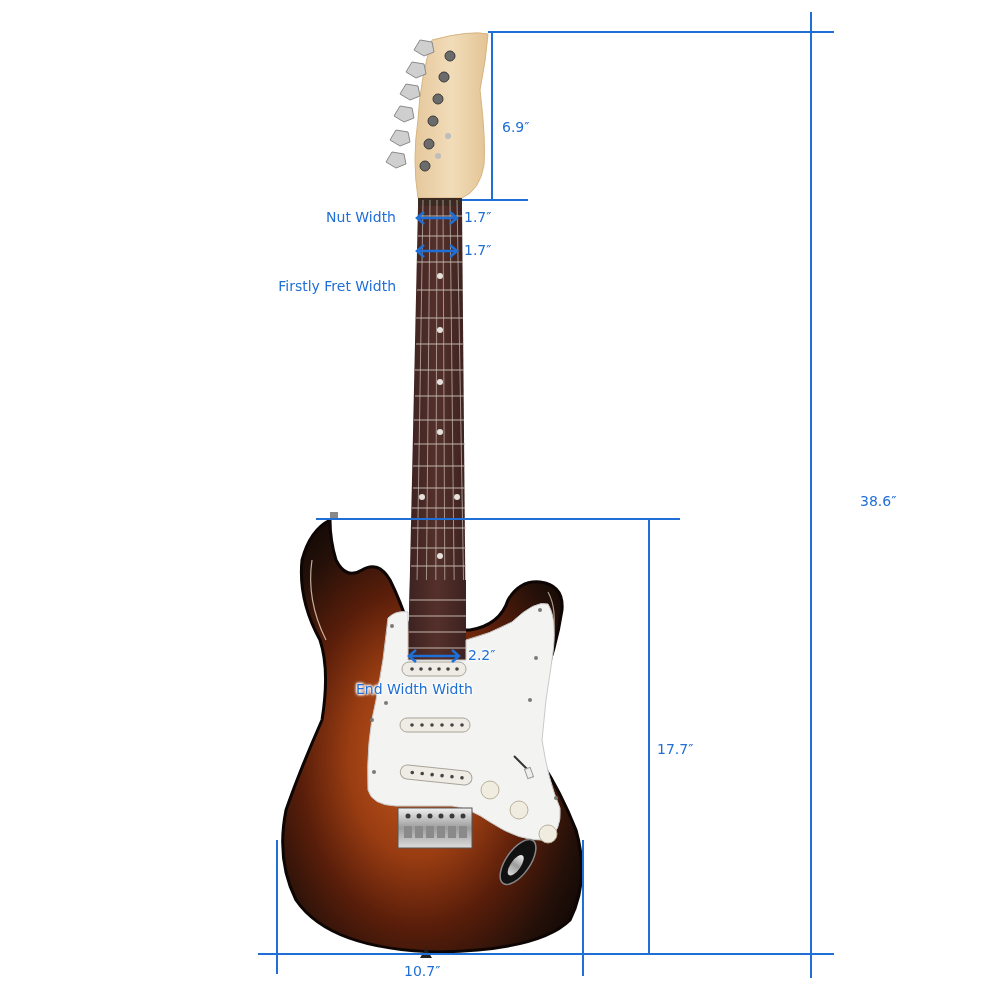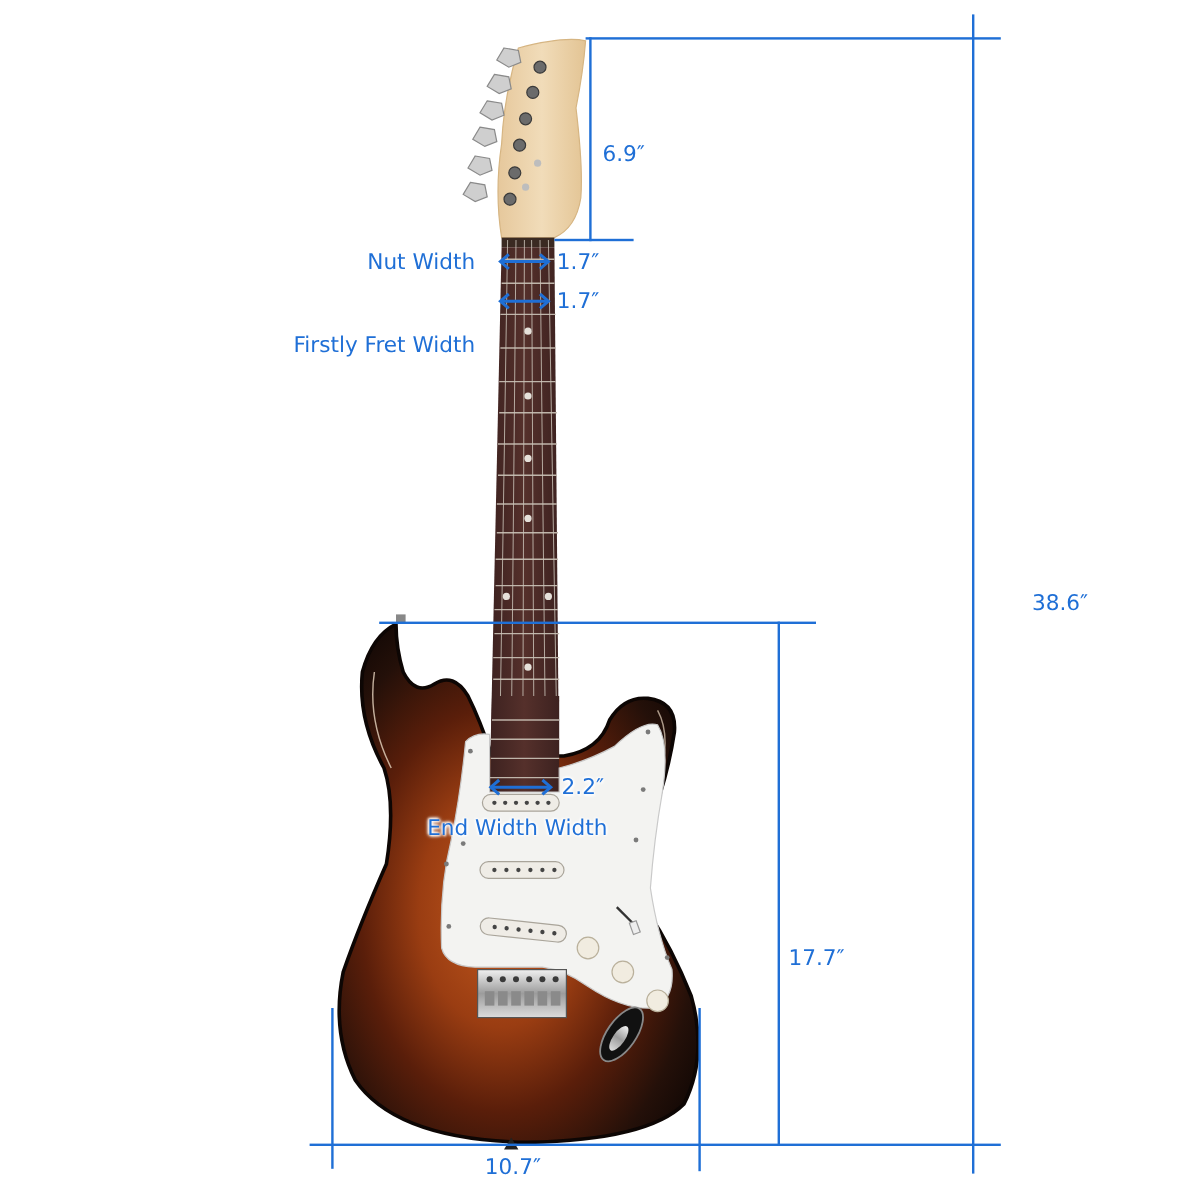--- a/index.html
+++ b/index.html
@@ -1,20 +1,20 @@
 <!DOCTYPE html>
 <html><head>
 <meta charset="utf-8">
 <style>
   html, body { margin: 0; padding: 0; background: #ffffff; }
   body { width: 1000px; height: 1000px; position: relative; overflow: hidden;
          font-family: "DejaVu Sans", "Liberation Sans", sans-serif; }
   .stage { position: absolute; left: 0; top: 0; width: 1000px; height: 1000px; }
   .dimline { position: absolute; background: #1f6fd6; }
-  .label { position: absolute; color: #1f6fd6; font-size: 18px; line-height: 1; white-space: nowrap; }
+  .label { position: absolute; color: #1f6fd6; font-size: 14px; line-height: 1; white-space: nowrap; }
   .label.right { text-align: right; }
   .label.halo { text-shadow: 0 0 3px #fff, 0 0 3px #fff, 0 0 4px #fff, 1px 1px 2px #fff, -1px -1px 2px #fff; }
   svg.guitar { position: absolute; left: 0; top: 0; }
 </style>
 </head>
 <body>
 
 <div class="stage">
 
   <svg class="guitar" width="1000" height="1000" viewBox="0 0 1000 1000">
@@ -238,21 +238,21 @@
   <div class="label right" style="left:200px; top:243px; width:196px;margin-top:36px;">Firstly Fret Width</div>
   <svg style="position:absolute; left:414px; top:243px;" width="46" height="16">
     <line x1="4" y1="8" x2="42" y2="8" stroke="#1f6fd6" stroke-width="2.5"></line>
     <polyline points="10,2 3,8 10,14" fill="none" stroke="#1f6fd6" stroke-width="2.5"></polyline>
     <polyline points="36,2 43,8 36,14" fill="none" stroke="#1f6fd6" stroke-width="2.5"></polyline>
   </svg>
   <div class="label" style="left:464px; top:243px;">1.7″</div>
 
   <div class="dimline" style="left:316px; top:518px; width:364px; height:2px;"></div>
   <div class="dimline" style="left:648px; top:518px; width:2px; height:437px;"></div>
-  <div class="label" style="left:657px; top:742px;margin-top:48px;">17.7″</div>
+  <div class="label" style="left:657px; top:742px;">17.7″</div>
 
   <svg style="position:absolute; left:406px; top:648px;" width="56" height="16">
     <line x1="4" y1="8" x2="52" y2="8" stroke="#1f6fd6" stroke-width="2.5"></line>
     <polyline points="10,2 3,8 10,14" fill="none" stroke="#1f6fd6" stroke-width="2.5"></polyline>
     <polyline points="46,2 53,8 46,14" fill="none" stroke="#1f6fd6" stroke-width="2.5"></polyline>
   </svg>
   <div class="label halo" style="left:468px; top:648px;">2.2″</div>
   <div class="label halo" style="left:356px; top:682px;">End Width Width</div>
 
   <div class="dimline" style="left:276px; top:840px; width:2px; height:134px;"></div>

